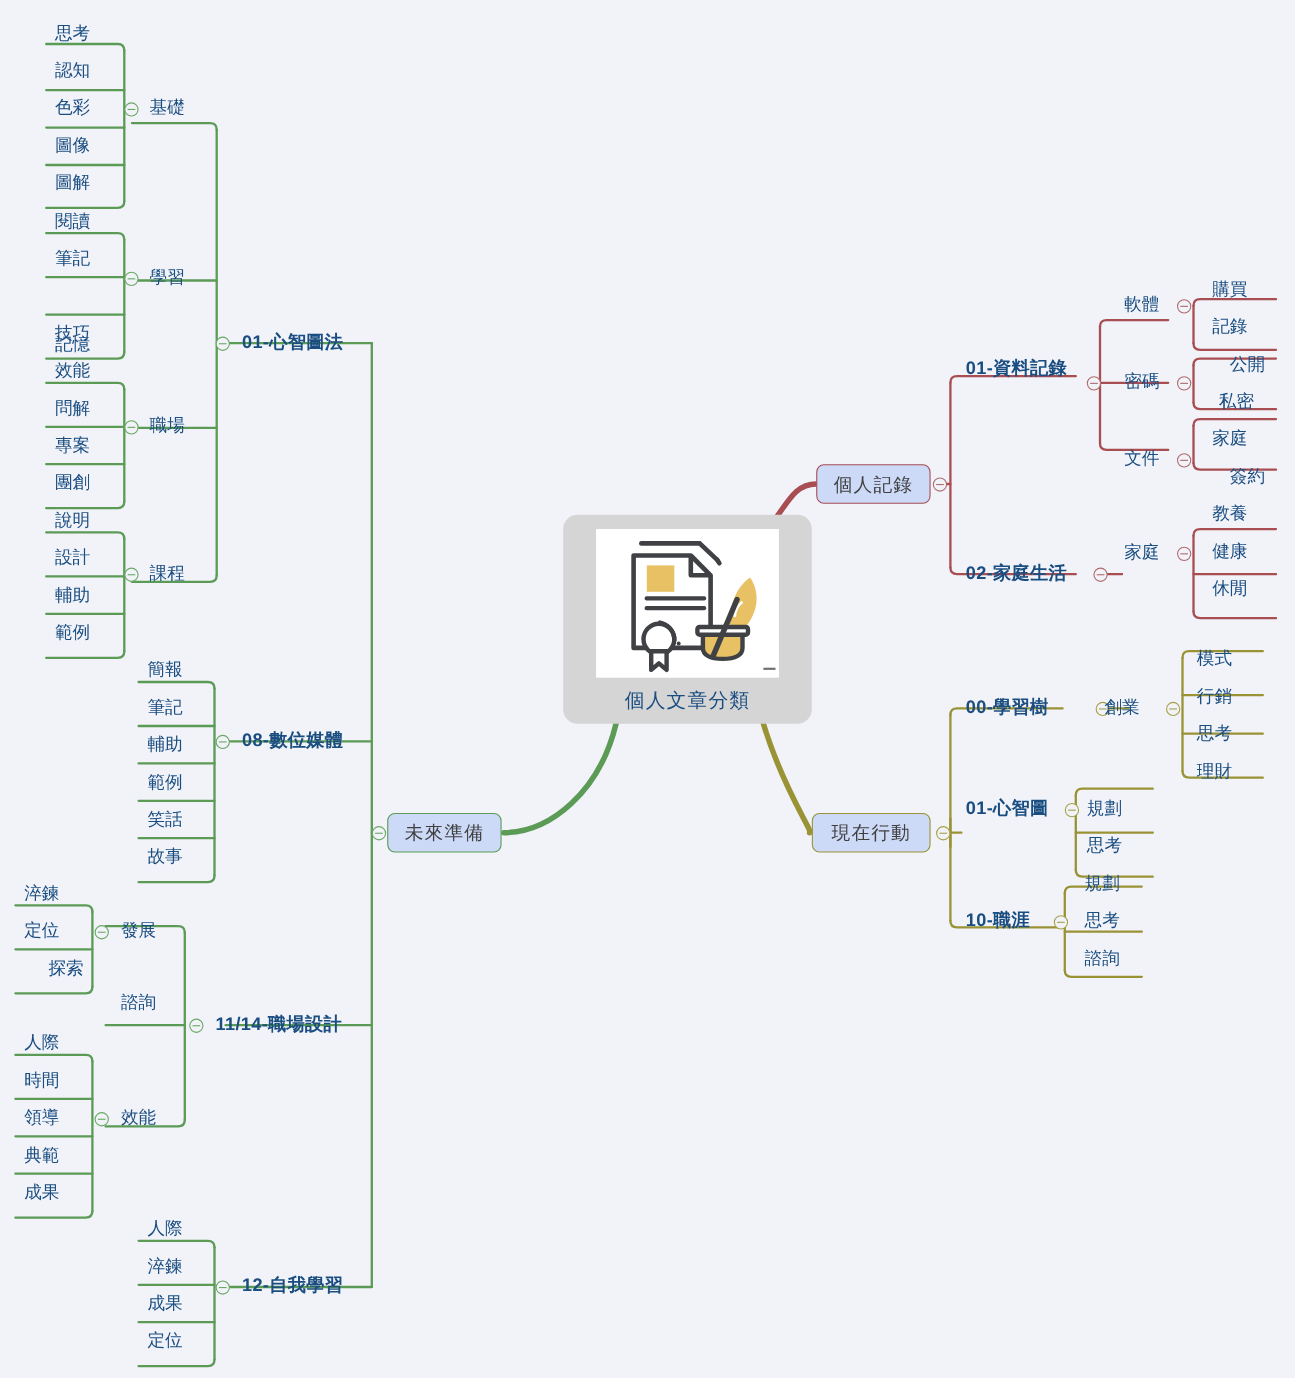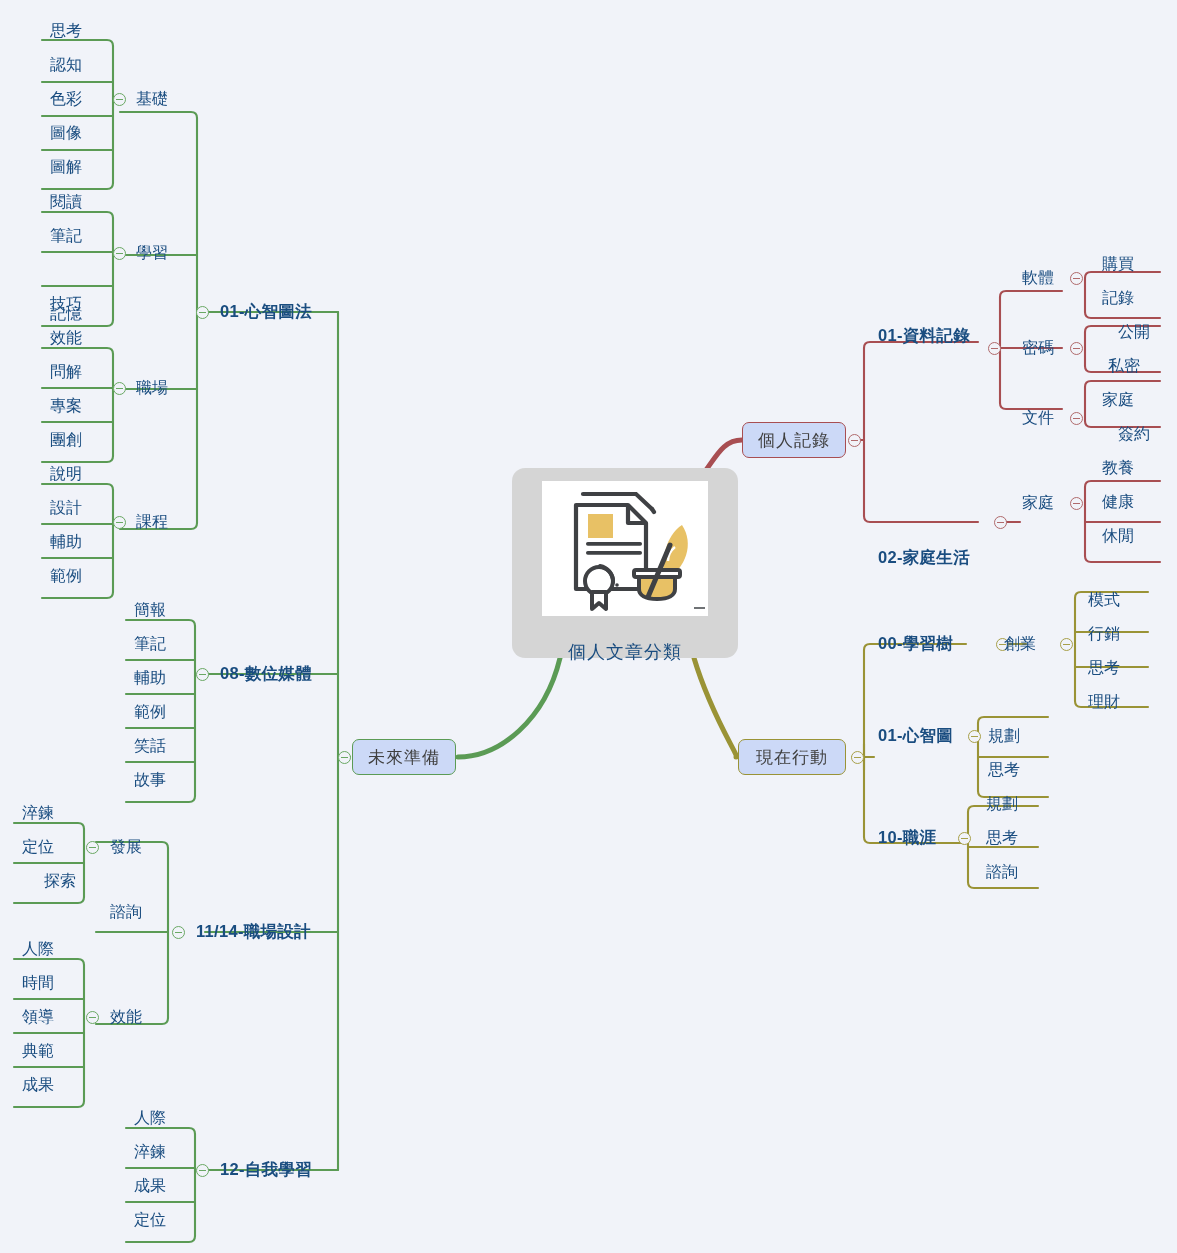--- a/index.html
+++ b/index.html
@@ -51,21 +51,21 @@
     align-items: center;
     padding-top: 13px;
   }
   #root-img {
     width: 166px; height: 135px;
     background: #ffffff;
     position: relative;
     display: block;
   }
   #root-label {
-    margin-top: 24px;
+    margin-top: 9px;
     font-size: 18px;
     color: #1a4d80;
     letter-spacing: 1px;
   }
 
   
   .toggle {
     position: absolute;
     width: 13px; height: 13px;
     border-radius: 50%;
@@ -338,21 +338,21 @@
   <div class="node leaf" style="left:22px; top:1077px;">成果</div>
 
   <div class="node leaf" style="left:134px; top:1110px;">人際</div>
   <div class="node leaf" style="left:134px; top:1144px;">淬鍊</div>
   <div class="node leaf" style="left:134px; top:1178px;">成果</div>
   <div class="node leaf" style="left:134px; top:1212px;">定位</div>
 
   <div class="node lvl1" style="left:878px; top:327px;">01-資料記錄</div>
   <div class="toggle red" style="left:988px; top:342px;"></div>
 
-  <div class="node lvl1" style="left:878px; top:513px;margin-top:36px;">02-家庭生活</div>
+  <div class="node lvl1" style="left:878px; top:513px;">02-家庭生活</div>
   <div class="toggle red" style="left:994px; top:516px;"></div>
 
   <div class="node lvl2" style="left:1022px; top:270px;">軟體</div>
   <div class="toggle red" style="left:1070px; top:272px;"></div>
 
   <div class="node lvl2" style="left:1022px; top:340px;">密碼</div>
   <div class="toggle red" style="left:1070px; top:342px;"></div>
 
   <div class="node lvl2" style="left:1022px; top:410px;">文件</div>
   <div class="toggle red" style="left:1070px; top:412px;"></div>

